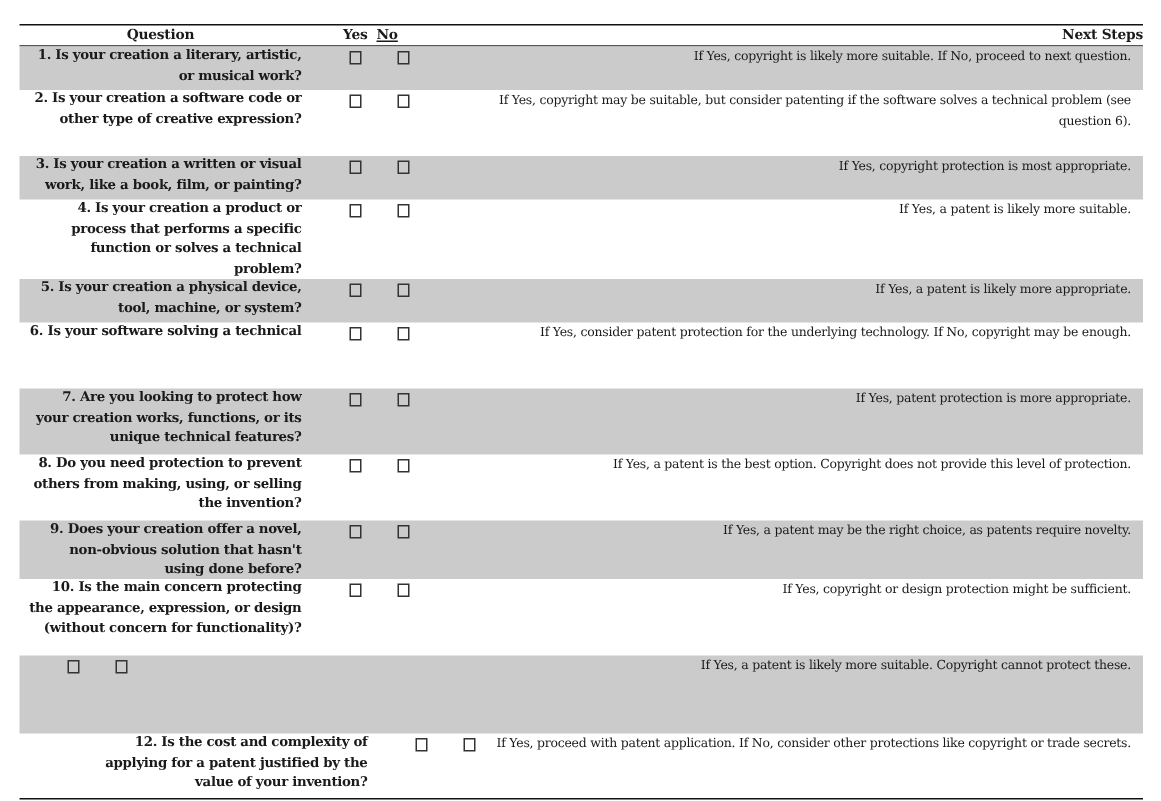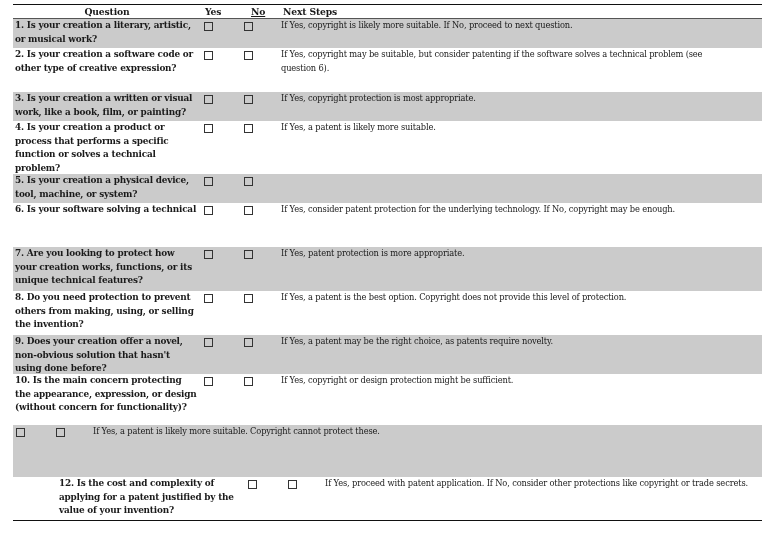--- a/index.html
+++ b/index.html
@@ -11,47 +11,48 @@
       width: 774px;
       height: 534px;
       position: relative;
       overflow: hidden;
       font-family: "DejaVu Serif", "Liberation Serif", serif;
       color: #1a1a1a;
     }
     .table {
       position: absolute;
       left: 13px;
-      top: 4px;
+      top: 16px;
       width: 749px;
       border-top: 1.5px solid #111;
       border-bottom: 1.5px solid #111;
     }
     .hdr {
       display: flex;
       height: 13px;
       border-bottom: 1.5px solid #555;
       font-size: 9.2px;
       font-weight: bold;
       line-height: 13px;
       letter-spacing: -0.15px;
     }
-    .hdr > div { text-align: left; }
+    .hdr > div { text-align: right; }
     .c-q { width: 188px; flex: none; }
     .c-y { width: 40px; flex: none; }
     .c-n { width: 32px; flex: none; }
     .c-s { flex: 1; }
     .hdr .c-q { text-align: center; padding-left: 0; }
     .hdr .c-y { padding-left: 4px; }
     .hdr .c-n { text-align: left; padding-left: 6px; text-decoration: underline; }
     .row {
       display: flex;
       font-size: 8.9px;
       line-height: 13.5px;
       letter-spacing: -0.2px;
+      text-align: right;
     }
     .row.gray { background: #cbcbcb; }
     .row .c-q {
       font-weight: bold;
       padding-left: 2px;
       padding-top: 0px;
       box-sizing: border-box;
       white-space: nowrap;
     }
     .row .c-s {
@@ -133,20 +134,23 @@
           <span class="q-line">If Yes, a patent is likely more suitable.</span>
         </div>
       </div>
       <div class="row gray" style="height: 29px;">
         <div class="c-q">
           <span class="q-line">5. Is your creation a physical device,</span>
           <span class="q-line">tool, machine, or system?</span>
         </div>
         <div class="c-y"><span class="cb"></span></div>
         <div class="c-n"><span class="cb"></span></div>
+        <div class="c-s">
+          <span class="q-line">If Yes, a patent is likely more appropriate.</span>
+        </div>
       </div>
       <div class="row" style="height: 44px;">
         <div class="c-q">
           <span class="q-line">6. Is your software solving a technical</span>
         </div>
         <div class="c-y"><span class="cb"></span></div>
         <div class="c-n"><span class="cb"></span></div>
         <div class="c-s">
           <span class="q-line">If Yes, consider patent protection for the underlying technology. If No, copyright may be enough.</span>
         </div>

